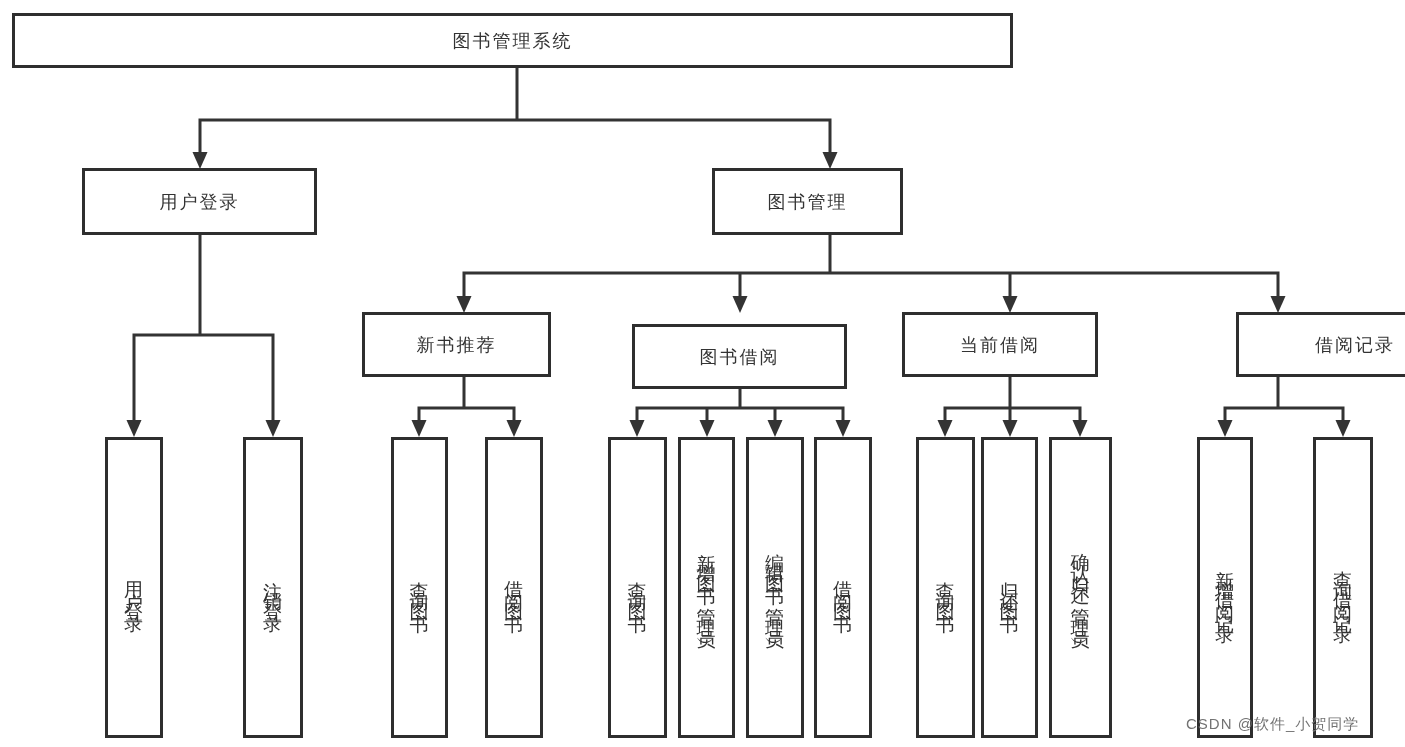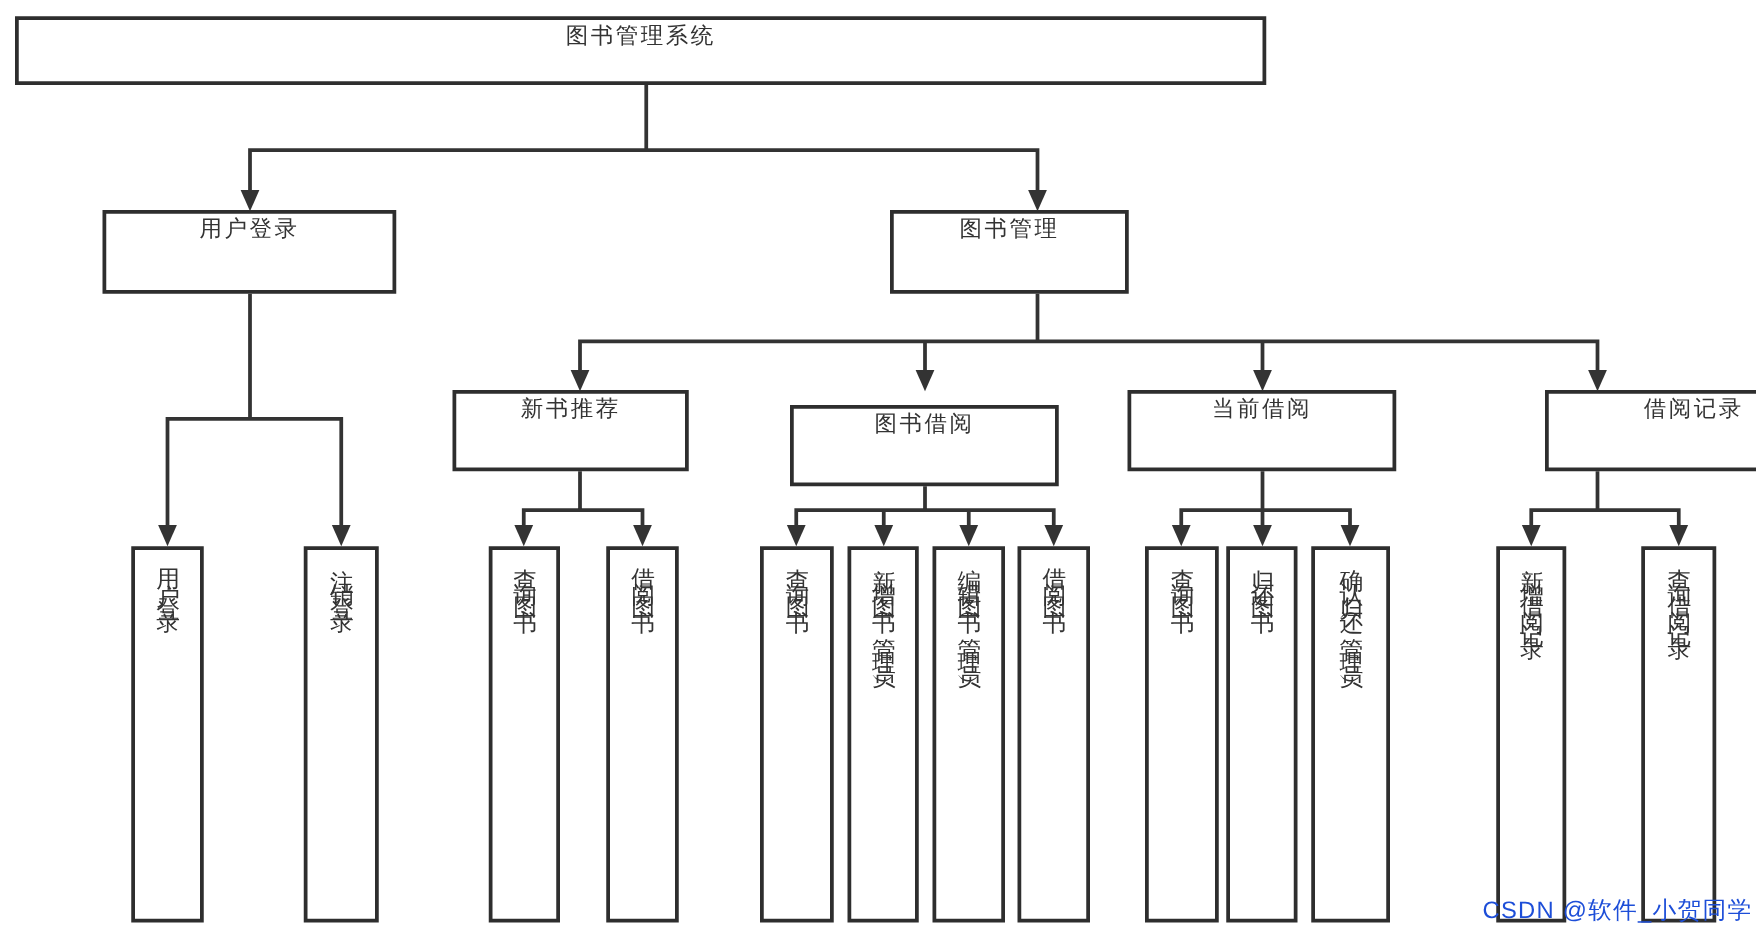--- a/index.html
+++ b/index.html
@@ -18,42 +18,43 @@
     position: absolute; left: 0; top: 0;
     width: 1405px; height: 747px;
     z-index: 1;
   }
   .box {
     position: absolute;
     box-sizing: border-box;
     border: 3px solid #2e2e2e;
     background: #ffffff;
     display: flex;
+    align-items: center;
     justify-content: center;
     color: #333333;
     z-index: 2;
   }
   .h-box {
     font-size: 18px;
     letter-spacing: 2px;
     text-align: center;
   }
   .v-box .v-label {
     writing-mode: vertical-rl;
     text-orientation: mixed;
     font-size: 19px;
     line-height: 1;
     letter-spacing: 11px;
     color: #333333;
   }
   .watermark {
     position: absolute;
     left: 1186px; top: 715px;
-    font-size: 19px;
-    color: #1d4ed8;
+    font-size: 15px;
+    color: #737373;
     letter-spacing: 1px;
     white-space: nowrap;
     z-index: 3;
   }
 </style>
 </head>
 <body>
 
 <div class="stage">
 
@@ -100,21 +101,21 @@
   <div class="box h-box" style="left:712px;top:168px;width:191px;height:67px">
     <span>图书管理</span>
   </div>
 
   <div class="box h-box" style="left:362px;top:312px;width:189px;height:65px">
     <span>新书推荐</span>
   </div>
   <div class="box h-box" style="left:632px;top:324px;width:215px;height:65px">
     <span>图书借阅</span>
   </div>
-  <div class="box h-box" style="left:902px;top:312px;width:215px;height:65px">
+  <div class="box h-box" style="left:902px;top:312px;width:196px;height:65px">
     <span>当前借阅</span>
   </div>
   <div class="box h-box" style="left:1236px;top:312px;width:238px;height:65px">
     <span>借阅记录</span>
   </div>
 
   <div class="box v-box" style="left:105px;top:437px;width:58px;height:301px">
     <span class="v-label">用户登录</span>
   </div>
   <div class="box v-box" style="left:243px;top:437px;width:60px;height:301px">

